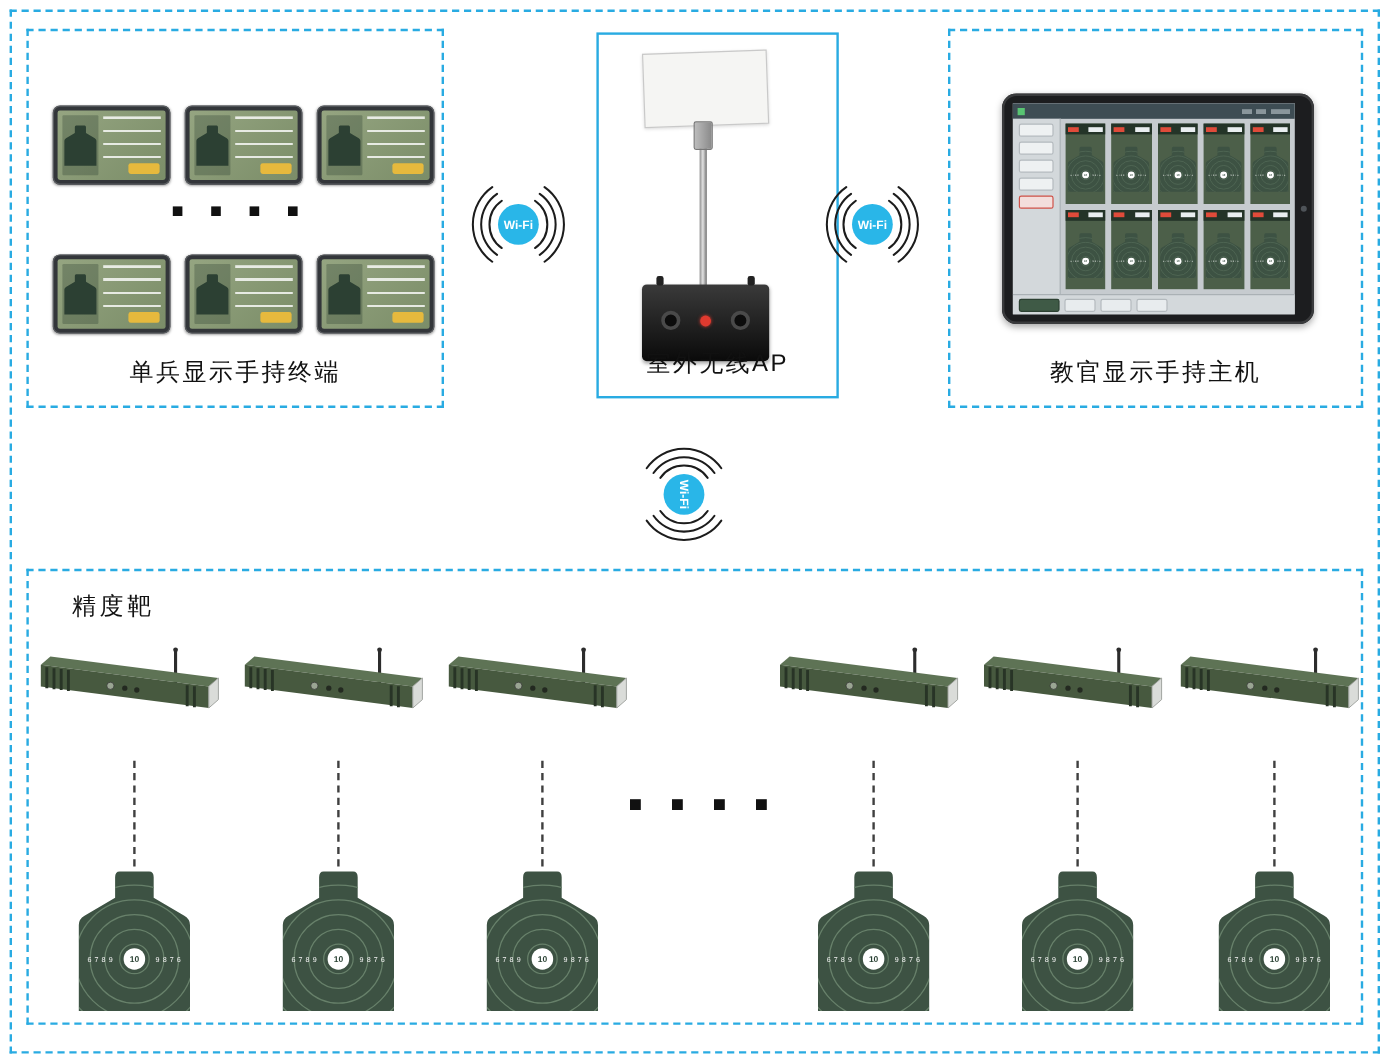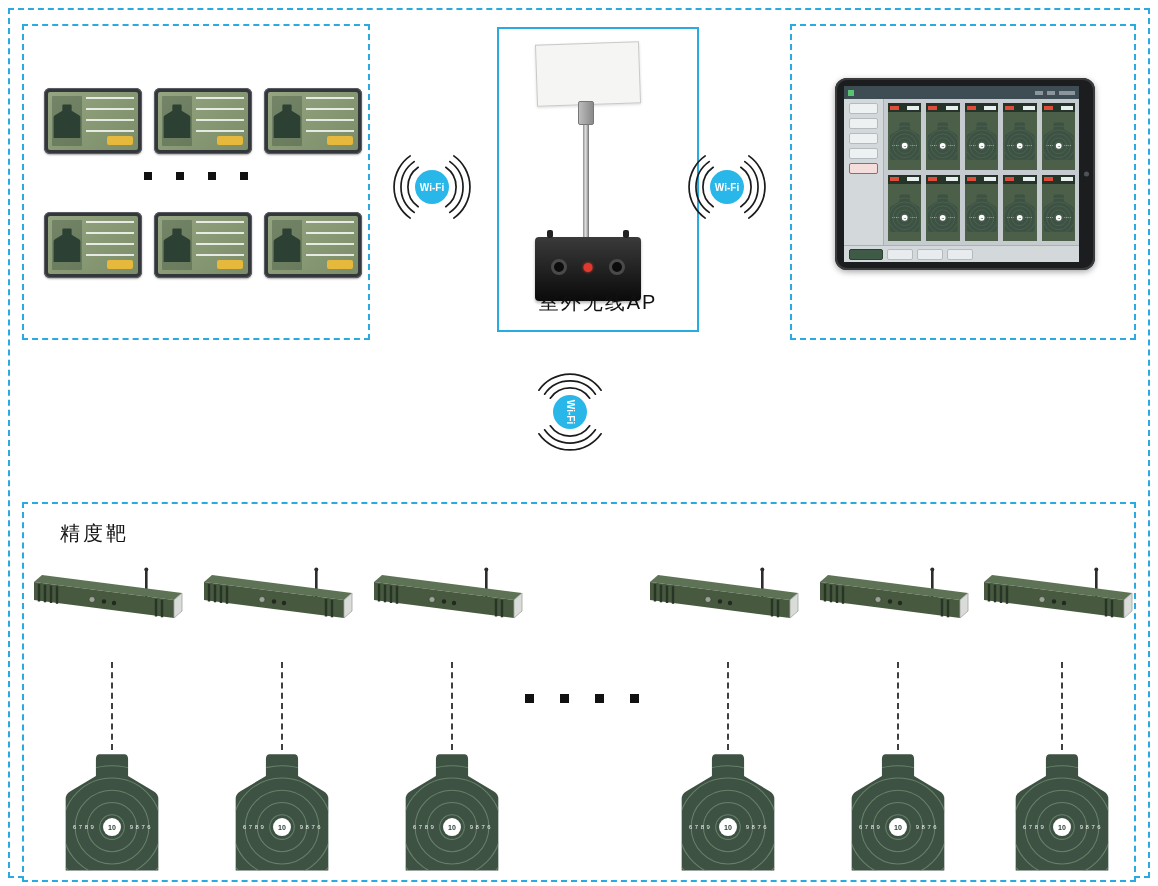--- a/index.html
+++ b/index.html
@@ -7,21 +7,21 @@
   body { font-family:"Liberation Sans", sans-serif; }
   .canvas { position:relative; width:1158px; height:886px; background:#fff; overflow:hidden; }
 
   .outer-frame { position:absolute; left:8px; top:8px; width:1142px; height:870px;
                  border:2px dashed #29abe2; }
 
   .panel { position:absolute; border:2px dashed #29abe2; background:#fff; }
   #left-panel   { left:22px;  top:24px;  width:348px;  height:316px; }
   #center-panel { left:497px; top:27px;  width:202px;  height:305px; border:2px solid #29abe2; }
   #right-panel  { left:790px; top:24px;  width:346px;  height:316px; }
-  #bottom-panel { left:22px;  top:502px; width:1114px; height:380px; }
+  #bottom-panel { left:22px;  top:474px; width:1114px; height:380px; }
 
   .box-label { position:absolute; left:0; right:0; bottom:14px; text-align:center;
                font-size:20px; font-weight:500; color:#111; letter-spacing:2px; }
   .corner-label { position:absolute; left:36px; top:16px; font-size:20px; font-weight:500;
                   color:#111; letter-spacing:3px; }
 
   
   .mini-tablet { position:absolute; width:98px; height:66px; background:#33363a;
                  border-radius:6px; padding:4px; display:flex;
                  box-shadow: inset 0 0 0 1px #5a5d61, 0 1px 2px rgba(0,0,0,.35); }
@@ -222,20 +222,21 @@
       </div>
     </div>
     <div class="mini-tablet mt-6">
       <div class="mini-screen">
         <svg class="mini-sil" viewBox="0 0 110 125">
             <use href="#silhouette-shape"></use>
           </svg>
         <div class="mini-list"></div>
       </div>
     </div>
+    <div class="box-label">单兵显示手持终端</div>
   </div>
 
   <div class="panel" id="center-panel">
     <div class="ap-pole"></div>
     <div class="ap-panel"></div>
     <div class="ap-clamp"></div>
     <div class="ap-box">
       <span class="ap-nub n1"></span>
       <span class="ap-nub n2"></span>
       <span class="knob k1"></span>
@@ -322,20 +323,21 @@
         </div>
         <div class="toolbar">
           <span class="tb-btn primary"></span>
           <span class="tb-btn"></span>
           <span class="tb-btn"></span>
           <span class="tb-btn"></span>
         </div>
       </div>
       <span class="cam"></span>
     </div>
+    <div class="box-label">教官显示手持主机</div>
   </div>
 
   <svg class="wifi wifi-left" viewBox="0 0 120 70">
       <use href="#wifi-icon-shape"></use>
     </svg>
   <svg class="wifi wifi-right" viewBox="0 0 120 70">
       <use href="#wifi-icon-shape"></use>
     </svg>
   <svg class="wifi wifi-bottom" viewBox="0 0 120 70">
       <use href="#wifi-icon-shape"></use>

